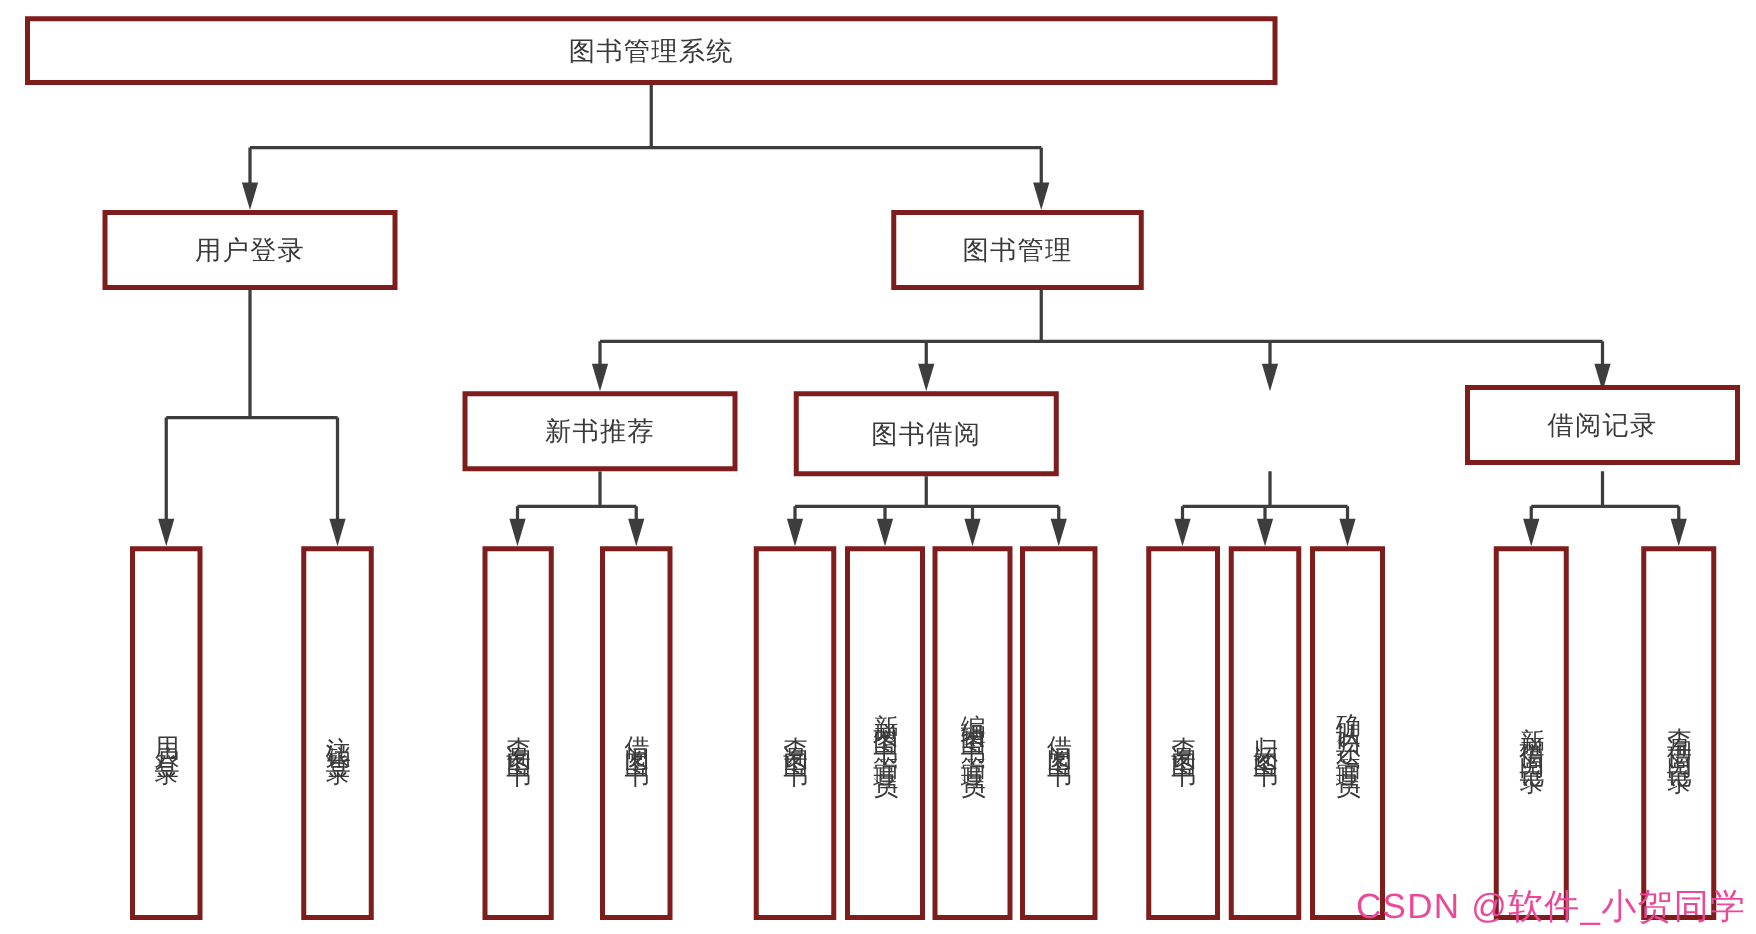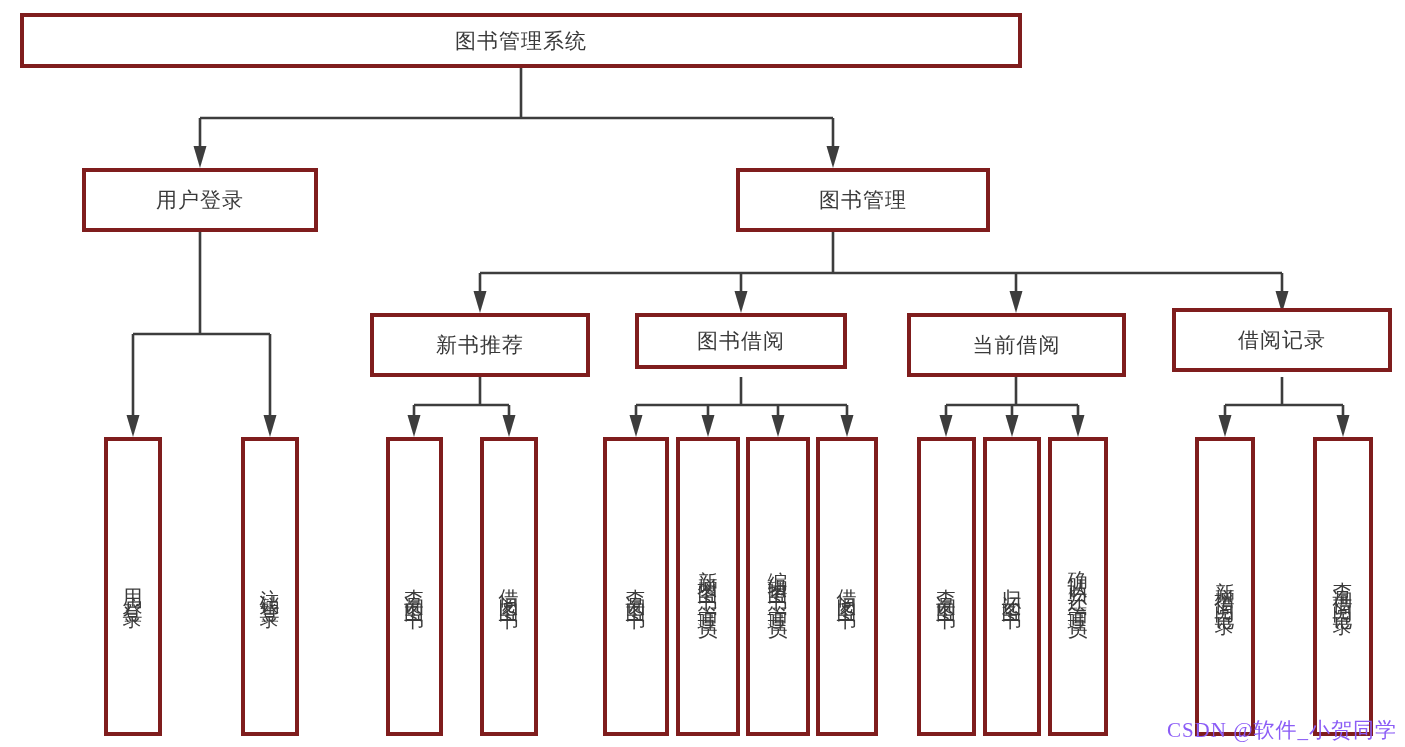--- a/index.html
+++ b/index.html
@@ -16,21 +16,21 @@
     display:flex;align-items:center;justify-content:center;
     font-size:21px;letter-spacing:1px;white-space:nowrap;
   }
   .leaf{font-size:20px;}
   .leaf .vtext{
     writing-mode:vertical-rl;text-orientation:mixed;
     letter-spacing:7px;line-height:1.3;white-space:nowrap;
   }
   .watermark{
     position:absolute;right:8px;bottom:3px;
-    font-size:21px;letter-spacing:1px;color:#8b5cf6;white-space:nowrap;font-family:Liberation Serif, serif;
+    font-size:28px;letter-spacing:1px;color:#ec4899;white-space:nowrap;
   }
 </style>
 </head>
 <body>
 
 <div class="canvas">
 
   <svg class="wires" viewBox="0 0 1405 747" aria-hidden="true">
 
     <path d="M521,68 V118 M200,118 H833 M200,118 V148 M833,118 V148"></path>
@@ -66,25 +66,24 @@
       <polygon points="1005.5,415 1018.5,415 1012,437"></polygon>
       <polygon points="1071.5,415 1084.5,415 1078,437"></polygon>
       <polygon points="1218.5,415 1231.5,415 1225,437"></polygon>
       <polygon points="1336.5,415 1349.5,415 1343,437"></polygon>
     </g>
   </svg>
 
   <div class="box" style="left:20px;top:13px;width:1002px;height:55px;">图书管理系统</div>
 
   <div class="box" style="left:82px;top:168px;width:236px;height:64px;">用户登录</div>
-  <div class="box" style="left:736px;top:168px;width:254px;height:64px;">图书管理</div>
+  <div class="box" style="left:713px;top:168px;width:202px;height:64px;">图书管理</div>
 
   <div class="box" style="left:370px;top:313px;width:220px;height:64px;">新书推荐</div>
-  <div class="box" style="left:635px;top:313px;width:212px;height:56px;text-align:center;">图书借阅</div>
-  <div class="box" style="left:907px;top:313px;width:219px;height:64px;">当前借阅</div>
+  <div class="box" style="left:635px;top:313px;width:212px;height:68px;text-align:center;">图书借阅</div>
   <div class="box" style="left:1172px;top:308px;width:220px;height:64px;">借阅记录</div>
 
   <div class="box leaf" style="left:104px;top:437px;width:58px;height:299px;">
     <span class="vtext">用户登录</span>
     </div>
   <div class="box leaf" style="left:241px;top:437px;width:58px;height:299px;">
     <span class="vtext">注销登录</span>
     </div>
 
   <div class="box leaf" style="left:386px;top:437px;width:57px;height:299px;">

